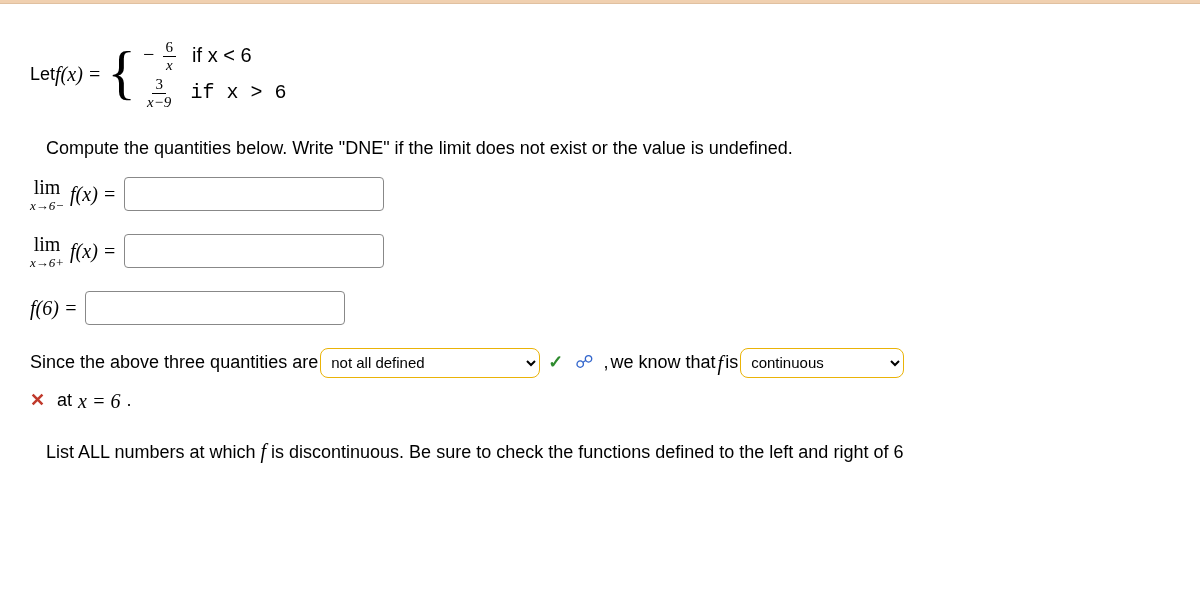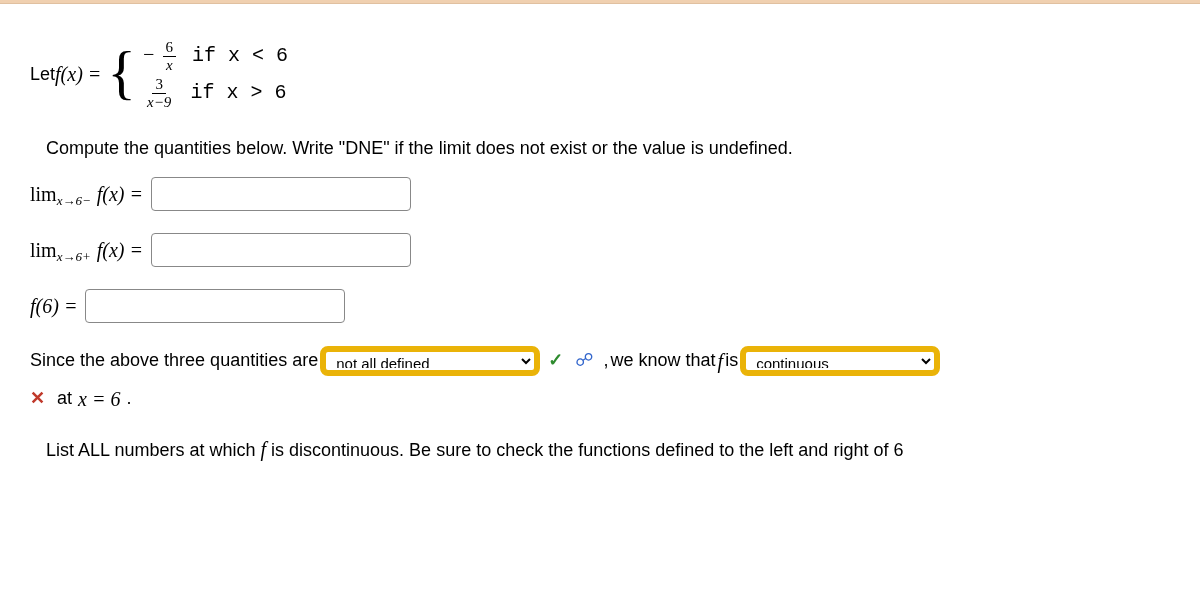--- a/index.html
+++ b/index.html
@@ -68,38 +68,39 @@
     margin: 14px 0 22px;
   }
   .lim-expr {
     display: inline-flex;
     align-items: center;
     font-family: 'Times New Roman', serif;
     font-size: 20px;
   }
   .lim-stack {
     display: inline-flex;
+    flex-direction: column;
     align-items: center;
     line-height: 1;
     margin-right: 6px;
   }
   .lim-stack .top { font-style: normal; font-size: 20px; }
-  .lim-stack .sub { font-size: 13px; font-style: italic; margin-top: 14px; text-align: right; }
+  .lim-stack .sub { font-size: 13px; font-style: italic; margin-top: 2px; text-align: right; }
   input.text {
     height: 34px;
     width: 260px;
     border: 1px solid #888;
     border-radius: 4px;
     font-size: 16px;
     padding: 2px 8px;
     background: #fff;
   }
   select.dd {
     height: 30px;
-    border: 6px solid #eab308;
+    border: 1px solid #eab308;
     border-radius: 8px;
     font-size: 15px;
     padding: 2px 6px;
     background: #fff;
     font-family: Verdana, sans-serif;
   }
   .check {
     color: #2e8b2e;
     font-weight: bold;
     margin: 0 6px;
@@ -144,21 +145,21 @@
     <span class="piecewise">
       <span class="piece">
         <span class="math">
           <span>−</span>
           <span class="frac">
             <span class="num rm">6</span>
             <span class="den">x</span>
           </span>
         </span>
         <span class="math rm">
-          <span class="rm" style="font-family:Liberation Mono, monospace;font-style:normal">if  x &lt; 6</span>
+          <span class="rm" style="font-family:Liberation Sans, sans-serif;font-style:normal">if  x &lt; 6</span>
         </span>
       </span>
       <span class="piece">
         <span class="math">
           <span class="frac">
             <span class="num rm">3</span>
             <span class="den">x−9</span>
           </span>
         </span>
         <span class="math rm">
@@ -201,21 +202,21 @@
     <span>Since the above three quantities are</span>
     <select class="dd" style="width:220px">
       <option>not all defined</option>
     </select>
     <span class="check">✓</span>
     <span class="link-icon">☍</span>
     <span>,</span>
     <span>we know that </span>
     <span class="math">f</span>
     <span> is</span>
-    <select class="dd" style="width:200px">
+    <select class="dd" style="width:164px">
       <option>continuous</option>
     </select>
   </div>
   <div class="sentence2">
     <span class="cross">✕</span>
     <span>at </span>
     <span class="math">x = 6</span>
     <span>.</span>
   </div>
 

